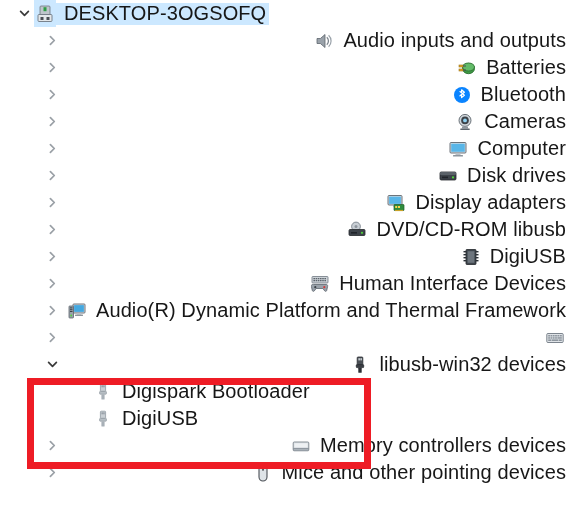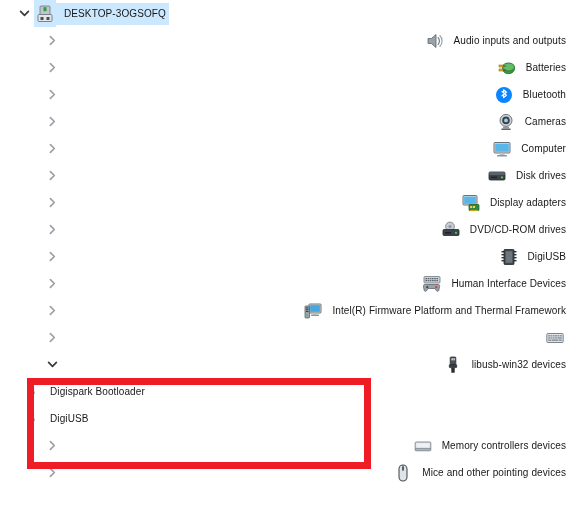--- a/index.html
+++ b/index.html
@@ -45,31 +45,31 @@
     width: 22px;
     min-width: 22px;
     height: 27px;
     display: flex;
     align-items: center;
     justify-content: center;
   }
   .ico svg { display: block; }
 
   .row .lbl {
-    font-size: 10px;
+    font-size: 20px;
     line-height: 17px;
     padding-left: 8px;
     letter-spacing: 0.1px;
     color: #171717;
   }
 
   
   .lvl0 { padding-left: 14px; }
   .lvl1 { padding-left: 42px; justify-content: space-between; }
-  .lvl2 { }
+  .lvl2 { padding-left: 72px; }
 
   
   .row.selected .lbl-wrap {
     background: #cce8ff;
   }
   .lbl-wrap {
     display: inline-flex;
     align-items: center;
     height: 22px;
     padding: 0 3px 0 0;
@@ -248,21 +248,21 @@
       <span class="lbl-wrap">
         <span class="ico">
           <svg width="18" height="18" viewBox="0 0 18 18">
         <circle cx="8" cy="5.5" r="4.4" fill="#c8ced4" stroke="#6e7781" stroke-width="0.8"></circle>
         <circle cx="8" cy="5.5" r="1.5" fill="#8d959d"></circle>
         <rect x="1" y="8.5" width="16" height="6" rx="1" fill="#3c4249" stroke="#23272b" stroke-width="0.8"></rect>
         <rect x="3" y="11" width="6" height="1.6" fill="#20242a"></rect>
         <circle cx="14" cy="11.8" r="1.1" fill="#4fd23a"></circle>
       </svg>
         </span>
-        <span class="lbl">DVD/CD-ROM drives</span>
+        <span class="lbl">DVD/CD-ROM libusb</span>
       </span>
     </div>
     <div class="row lvl1">
       <span class="chev">
         <svg width="11" height="11" viewBox="0 0 11 11">
           <path d="M3.4 1.6L7.3 5.5L3.4 9.4" stroke="#9aa0a6" stroke-width="1.7" fill="none" stroke-linecap="round" stroke-linejoin="round"></path>
         </svg>
       </span>
       <span class="lbl-wrap">
         <span class="ico">
@@ -331,21 +331,21 @@
         <rect x="7" y="12.6" width="8" height="1.4" rx="0.6" fill="#8e969e"></rect>
         <rect x="1" y="4" width="4.5" height="12" rx="0.7" fill="#9aa2aa" stroke="#5d656d" stroke-width="0.8"></rect>
         <g fill="#3b4147">
           <rect x="2" y="5.4" width="2.5" height="1"></rect>
               <rect x="2" y="7.2" width="2.5" height="1"></rect>
           <rect x="2" y="9" width="2.5" height="1"></rect>
         </g>
         <circle cx="3.2" cy="13.5" r="0.9" fill="#4fd23a"></circle>
       </svg>
         </span>
-        <span class="lbl">Intel(R) Firmware Platform and Thermal Framework</span>
+        <span class="lbl">Audio(R) Dynamic Platform and Thermal Framework</span>
       </span>
     </div>
     <div class="row lvl1">
       <span class="chev">
         <svg width="11" height="11" viewBox="0 0 11 11">
           <path d="M3.4 1.6L7.3 5.5L3.4 9.4" stroke="#9aa0a6" stroke-width="1.7" fill="none" stroke-linecap="round" stroke-linejoin="round"></path>
         </svg>
       </span>
       <span class="lbl-wrap">
         <span class="ico">

